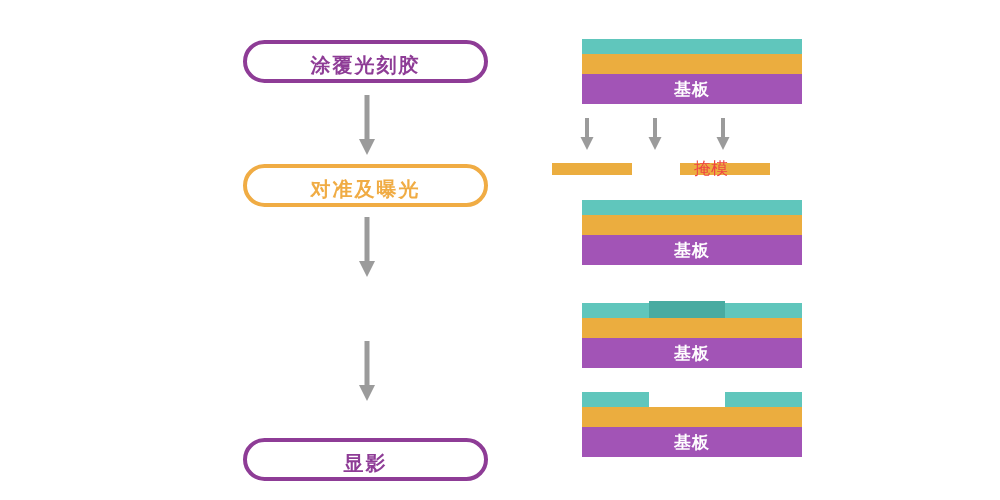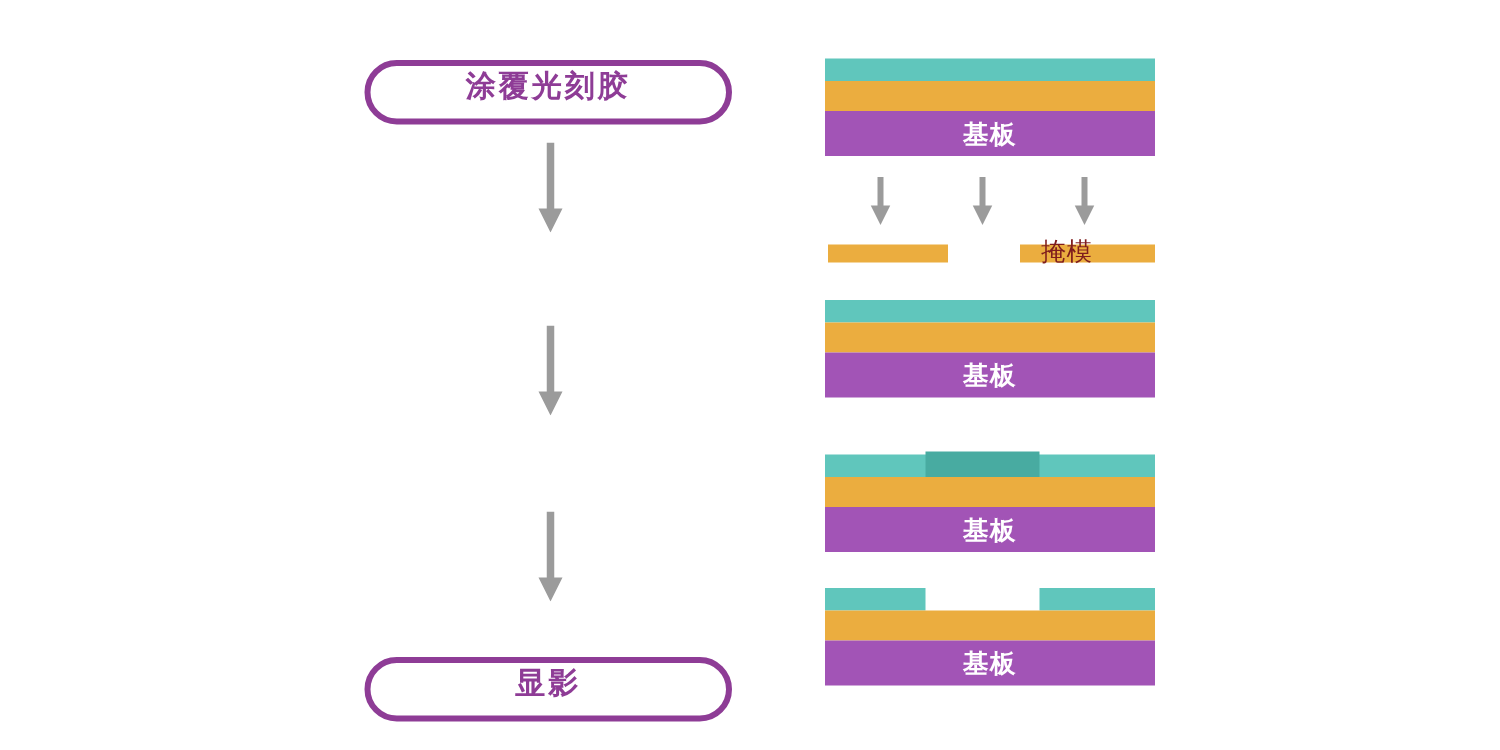--- a/index.html
+++ b/index.html
@@ -4,39 +4,39 @@
 <style>
   html,body { margin:0; padding:0; background:#ffffff; }
   .canvas {
     position:relative; width:1000px; height:500px; background:#ffffff;
     font-family:"DejaVu Sans","Liberation Sans",sans-serif; overflow:hidden;
   }
   
   .pill {
     position:absolute; left:243px; width:245px; height:43px;
     border:4px solid; border-radius:24px; box-sizing:border-box;
-    display:flex; align-items:flex-start; justify-content:center;
+    display:flex; align-items:flex-end; justify-content:center;
     font-size:20px; font-weight:bold; letter-spacing:2px;
     background:#ffffff;
   }
   .pill-1 { top:40px; }
   .pill-2 { top:164px; }
   .pill-3 { top:288px; }
   .pill-4 { top:410px;margin-top:28px; }
   .flow-arrow { position:absolute; left:357px; width:20px; height:60px; }
   .fa-1 { top:95px; }
   .fa-2 { top:217px; }
   .fa-3 { top:341px; }
   
   .stack { position:absolute; left:550px; width:220px; }
   .s1 { top:39px; }
   .s2 { top:200px; }
   .s3 { top:303px; }
   .s4 { top:392px; }
-  .layer { position:relative; width:100%; }
+  .layer { position:relative; width:100%;margin-left:32px; }
   .layer.resist { height:15px; }
   .layer.film { height:20px; }
   .layer.substrate {
     height:30px; display:flex; align-items:center; justify-content:center;
     font-size:17px; font-weight:bold; letter-spacing:1px;
   }
   .exposed-region { position:absolute; left:67px; top:-2px; width:76px; height:17px; }
   .resist-seg-left  { position:absolute; left:0;   top:0; width:67px; height:15px; }
   .resist-seg-right { position:absolute; left:143px; top:0; width:77px; height:15px; }
   .mask-arrow { position:absolute; top:118px; width:16px; height:32px; }
@@ -58,20 +58,23 @@
     <span>涂覆光刻胶</span>
   </div>
 
   <div class="flow-arrow fa-1" style="color: rgb(155, 155, 155);">
     <svg viewBox="0 0 20 60">
         <rect x="7.5" y="0" width="5" height="45" fill="currentColor"></rect>
         <polygon points="2,44 18,44 10,60" fill="currentColor"></polygon>
       </svg>
   </div>
 
+  <div class="pill pill-2" style="border-color: rgb(240, 172, 68); color: rgb(240, 172, 68);">
+    <span>对准及曝光</span>
+  </div>
 
   <div class="flow-arrow fa-2" style="color: rgb(155, 155, 155);">
     <svg viewBox="0 0 20 60">
         <rect x="7.5" y="0" width="5" height="45" fill="currentColor"></rect>
         <polygon points="2,44 18,44 10,60" fill="currentColor"></polygon>
       </svg>
   </div>
 
 
   <div class="flow-arrow fa-3" style="color: rgb(155, 155, 155);">
@@ -107,21 +110,21 @@
   </div>
   <div class="mask-arrow ma-3" style="color: rgb(155, 155, 155);">
     <svg viewBox="0 0 16 32">
         <rect x="6" y="0" width="4" height="20" fill="currentColor"></rect>
         <polygon points="1.5,19 14.5,19 8,32" fill="currentColor"></polygon>
       </svg>
   </div>
 
   <div class="mask-bar mb-left" style="background: rgb(235, 173, 63);"></div>
   <div class="mask-bar mb-right" style="background: rgb(235, 173, 63);"></div>
-  <div class="mask-label" style="color: #7f1d1d; text-align: right;">掩模</div>
+  <div class="mask-label" style="color: #ef4444; text-align: right;">掩模</div>
 
   <div class="stack s2">
     <div class="layer resist" style="background: rgb(96, 198, 188);"></div>
     <div class="layer film" style="background: rgb(235, 173, 63);"></div>
     <div class="layer substrate" style="background: rgb(162, 84, 182); color: rgb(255, 255, 255);">
       <span>基板</span>
     </div>
   </div>
 
   <div class="stack s3">

